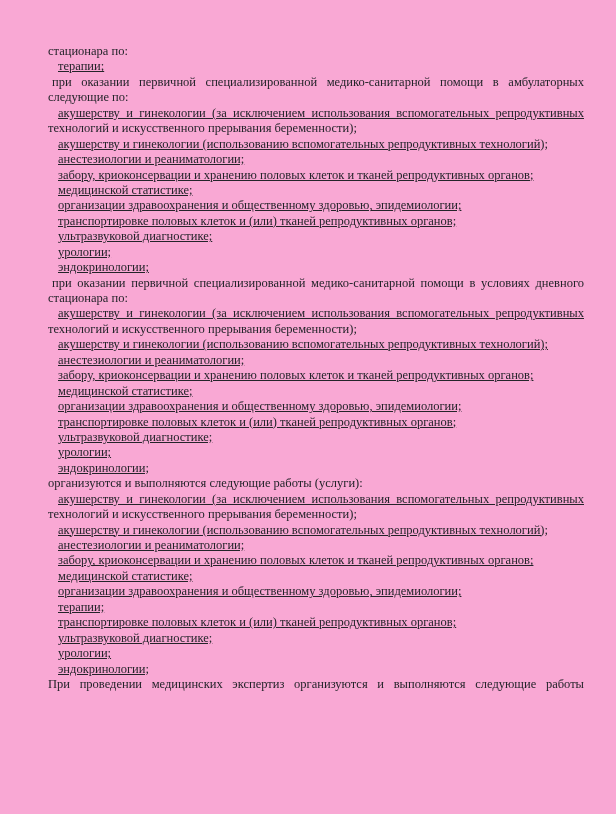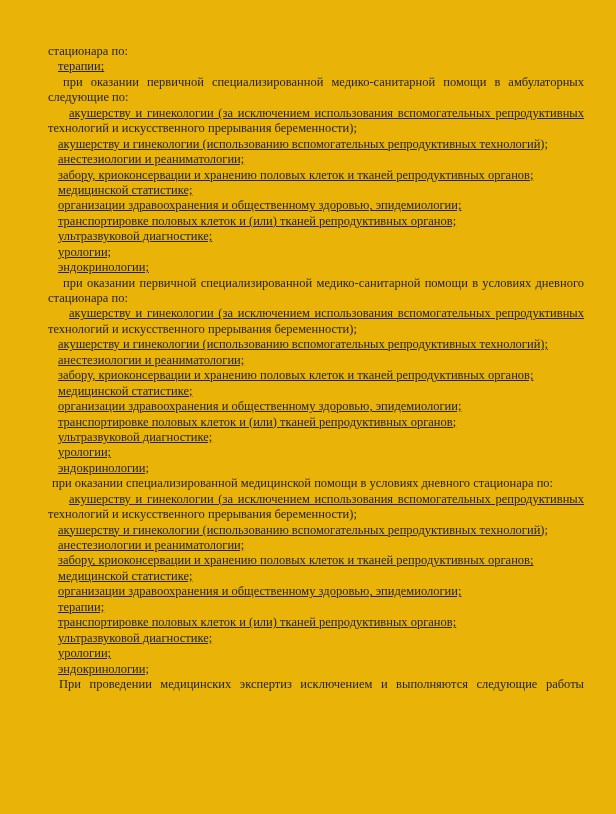--- a/index.html
+++ b/index.html
@@ -28,27 +28,26 @@
     line-height: 15.45px;
     white-space: nowrap;
     text-align: left;
   }
   .line.ind-sub  { padding-left: 4px; }
   .line.ind-item { padding-left: 10px; text-decoration: underline; }
   .line.justify {
     text-align: justify;
     text-align-last: justify;
     text-justify: inter-word;
-    margin-left: 11px;
   }
 </style>
 </head>
 <body>
 
-<div class="page" style="background: #eab308;">
+<div class="page" style="background: #f9a8d4;">
   <div class="textblock" style="color: rgb(36, 36, 42);">
       <div class="line ind-none">стационара по:</div>
       <div class="line ind-item">терапии;</div>
       <div class="line ind-sub justify">при оказании первичной специализированной медико-санитарной помощи в амбулаторных</div>
       <div class="line ind-none">следующие по:</div>
       <div class="line ind-item justify">акушерству и гинекологии (за исключением использования вспомогательных репродуктивных</div>
       <div class="line ind-none">технологий и искусственного прерывания беременности);</div>
       <div class="line ind-item">акушерству и гинекологии (использованию вспомогательных репродуктивных технологий);</div>
       <div class="line ind-item">анестезиологии и реаниматологии;</div>
       <div class="line ind-item">забору, криоконсервации и хранению половых клеток и тканей репродуктивных органов;</div>
@@ -64,28 +63,28 @@
       <div class="line ind-none">технологий и искусственного прерывания беременности);</div>
       <div class="line ind-item">акушерству и гинекологии (использованию вспомогательных репродуктивных технологий);</div>
       <div class="line ind-item">анестезиологии и реаниматологии;</div>
       <div class="line ind-item">забору, криоконсервации и хранению половых клеток и тканей репродуктивных органов;</div>
       <div class="line ind-item">медицинской статистике;</div>
       <div class="line ind-item">организации здравоохранения и общественному здоровью, эпидемиологии;</div>
       <div class="line ind-item">транспортировке половых клеток и (или) тканей репродуктивных органов;</div>
       <div class="line ind-item">ультразвуковой диагностике;</div>
       <div class="line ind-item">урологии;</div>
       <div class="line ind-item">эндокринологии;</div>
-      <div class="line ind-sub">при оказании специализированной медицинской помощи в условиях дневного стационара по:</div>
+      <div class="line ind-none">организуются и выполняются следующие работы (услуги):</div>
       <div class="line ind-item justify">акушерству и гинекологии (за исключением использования вспомогательных репродуктивных</div>
       <div class="line ind-none">технологий и искусственного прерывания беременности);</div>
       <div class="line ind-item">акушерству и гинекологии (использованию вспомогательных репродуктивных технологий);</div>
       <div class="line ind-item">анестезиологии и реаниматологии;</div>
       <div class="line ind-item">забору, криоконсервации и хранению половых клеток и тканей репродуктивных органов;</div>
       <div class="line ind-item">медицинской статистике;</div>
       <div class="line ind-item">организации здравоохранения и общественному здоровью, эпидемиологии;</div>
       <div class="line ind-item">терапии;</div>
       <div class="line ind-item">транспортировке половых клеток и (или) тканей репродуктивных органов;</div>
       <div class="line ind-item">ультразвуковой диагностике;</div>
       <div class="line ind-item">урологии;</div>
       <div class="line ind-item">эндокринологии;</div>
-      <div class="line ind-none justify">При проведении медицинских экспертиз исключением и выполняются следующие работы</div>
+      <div class="line ind-none justify">При проведении медицинских экспертиз организуются и выполняются следующие работы</div>
     </div>
 </div>
 
 </body></html>

